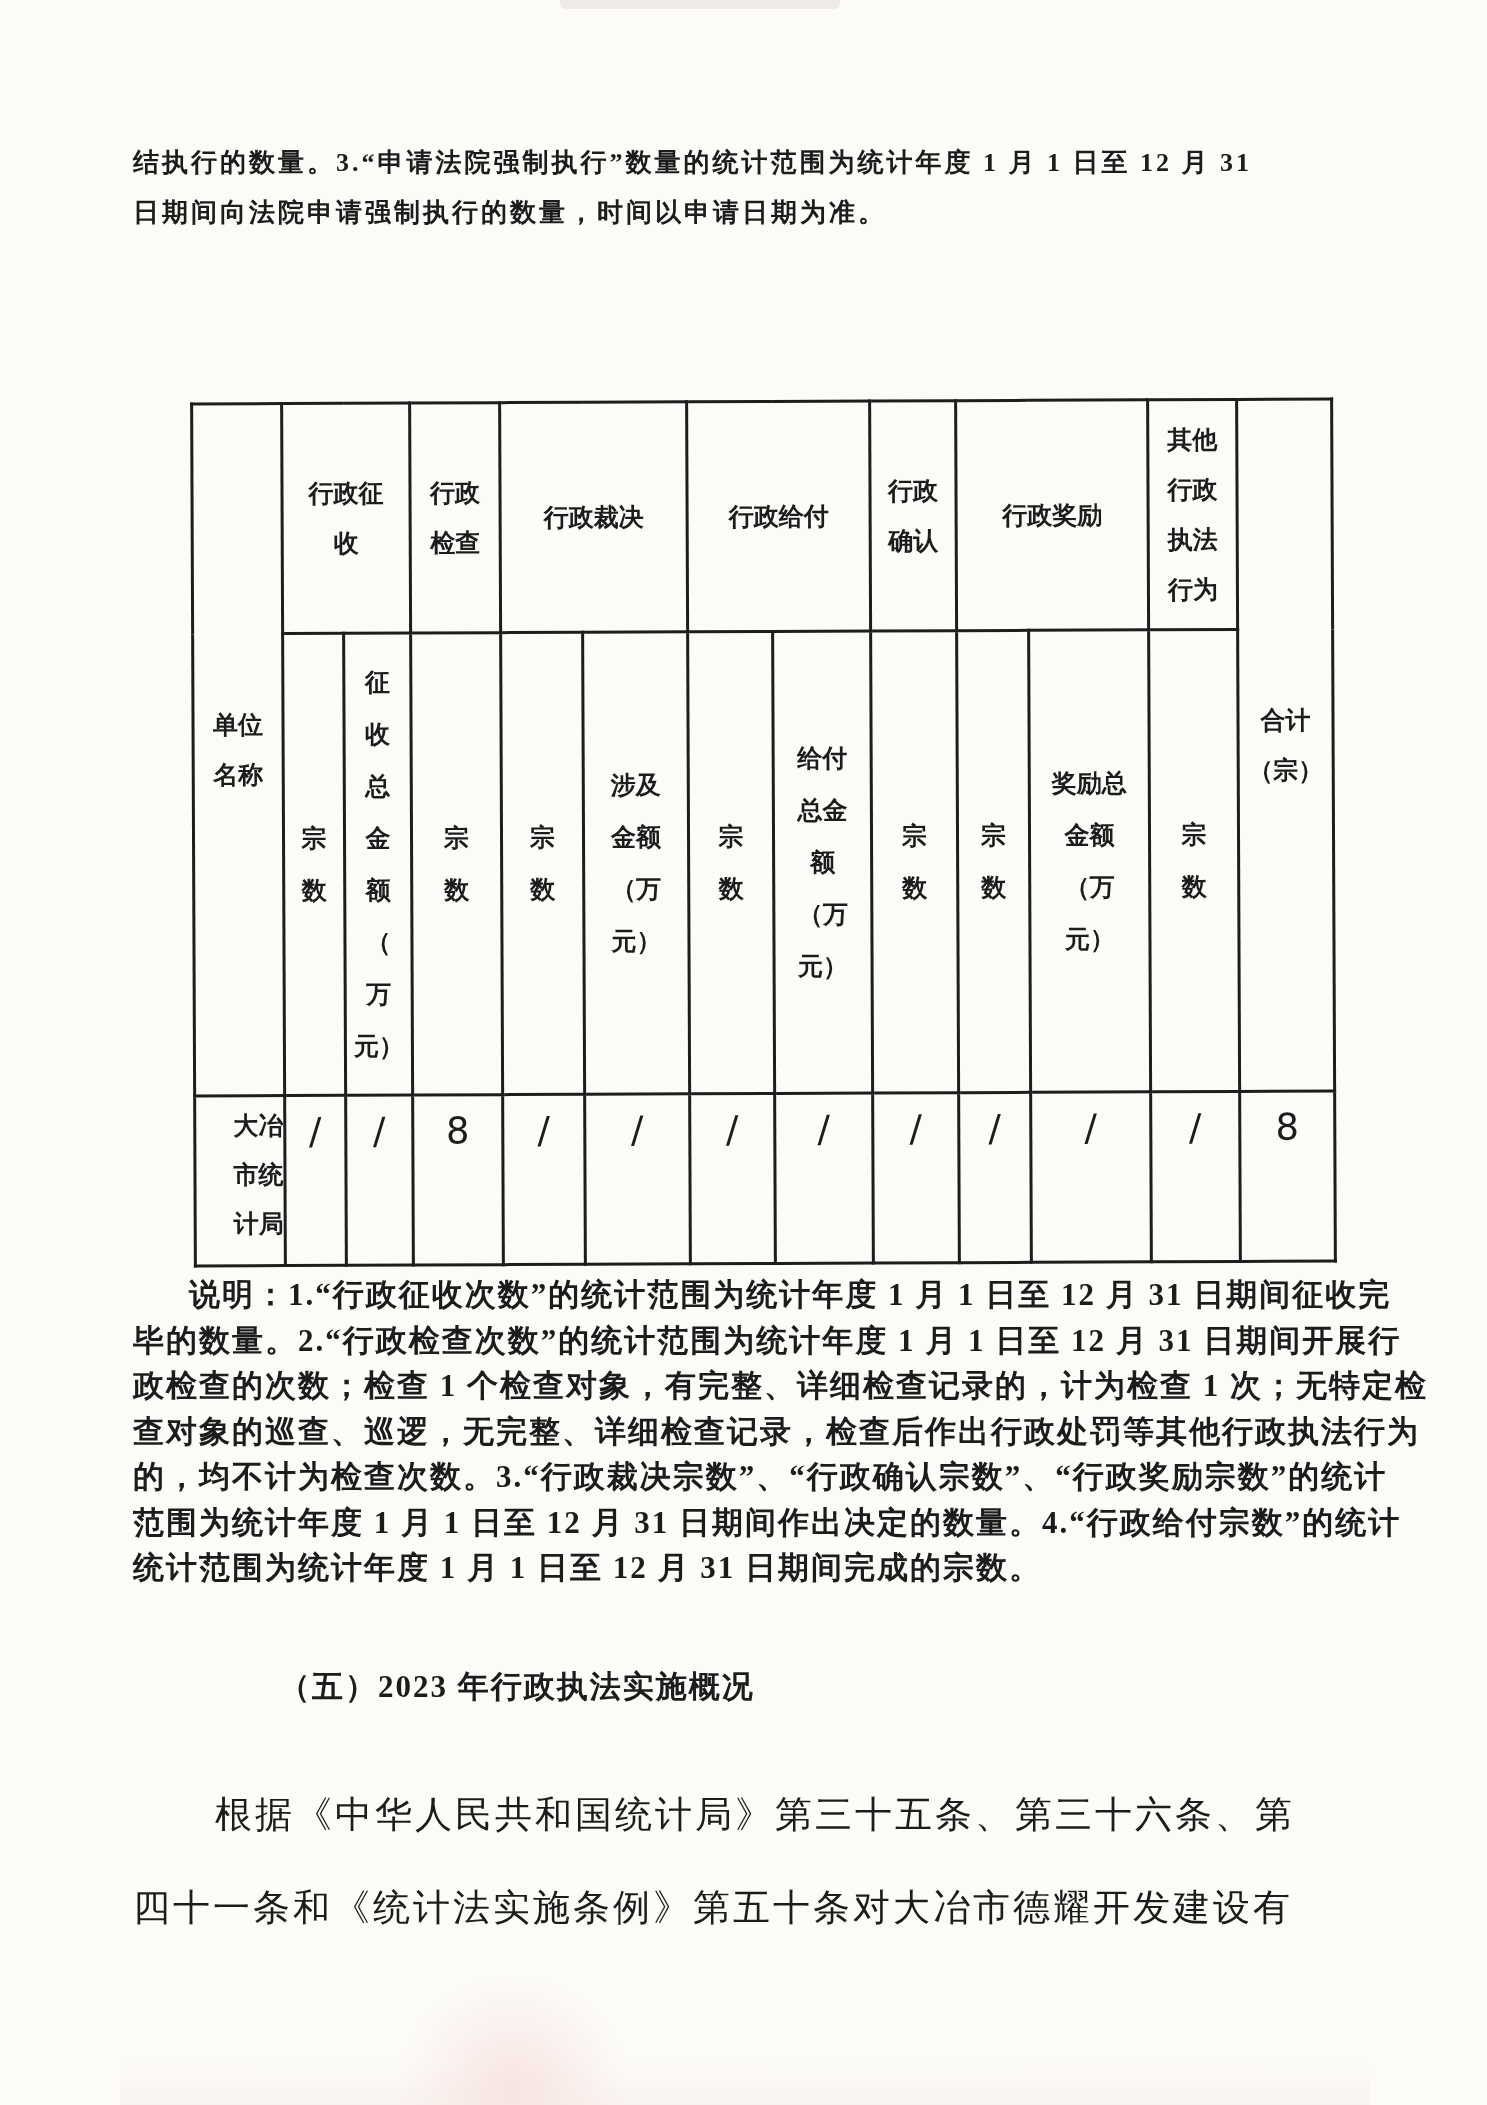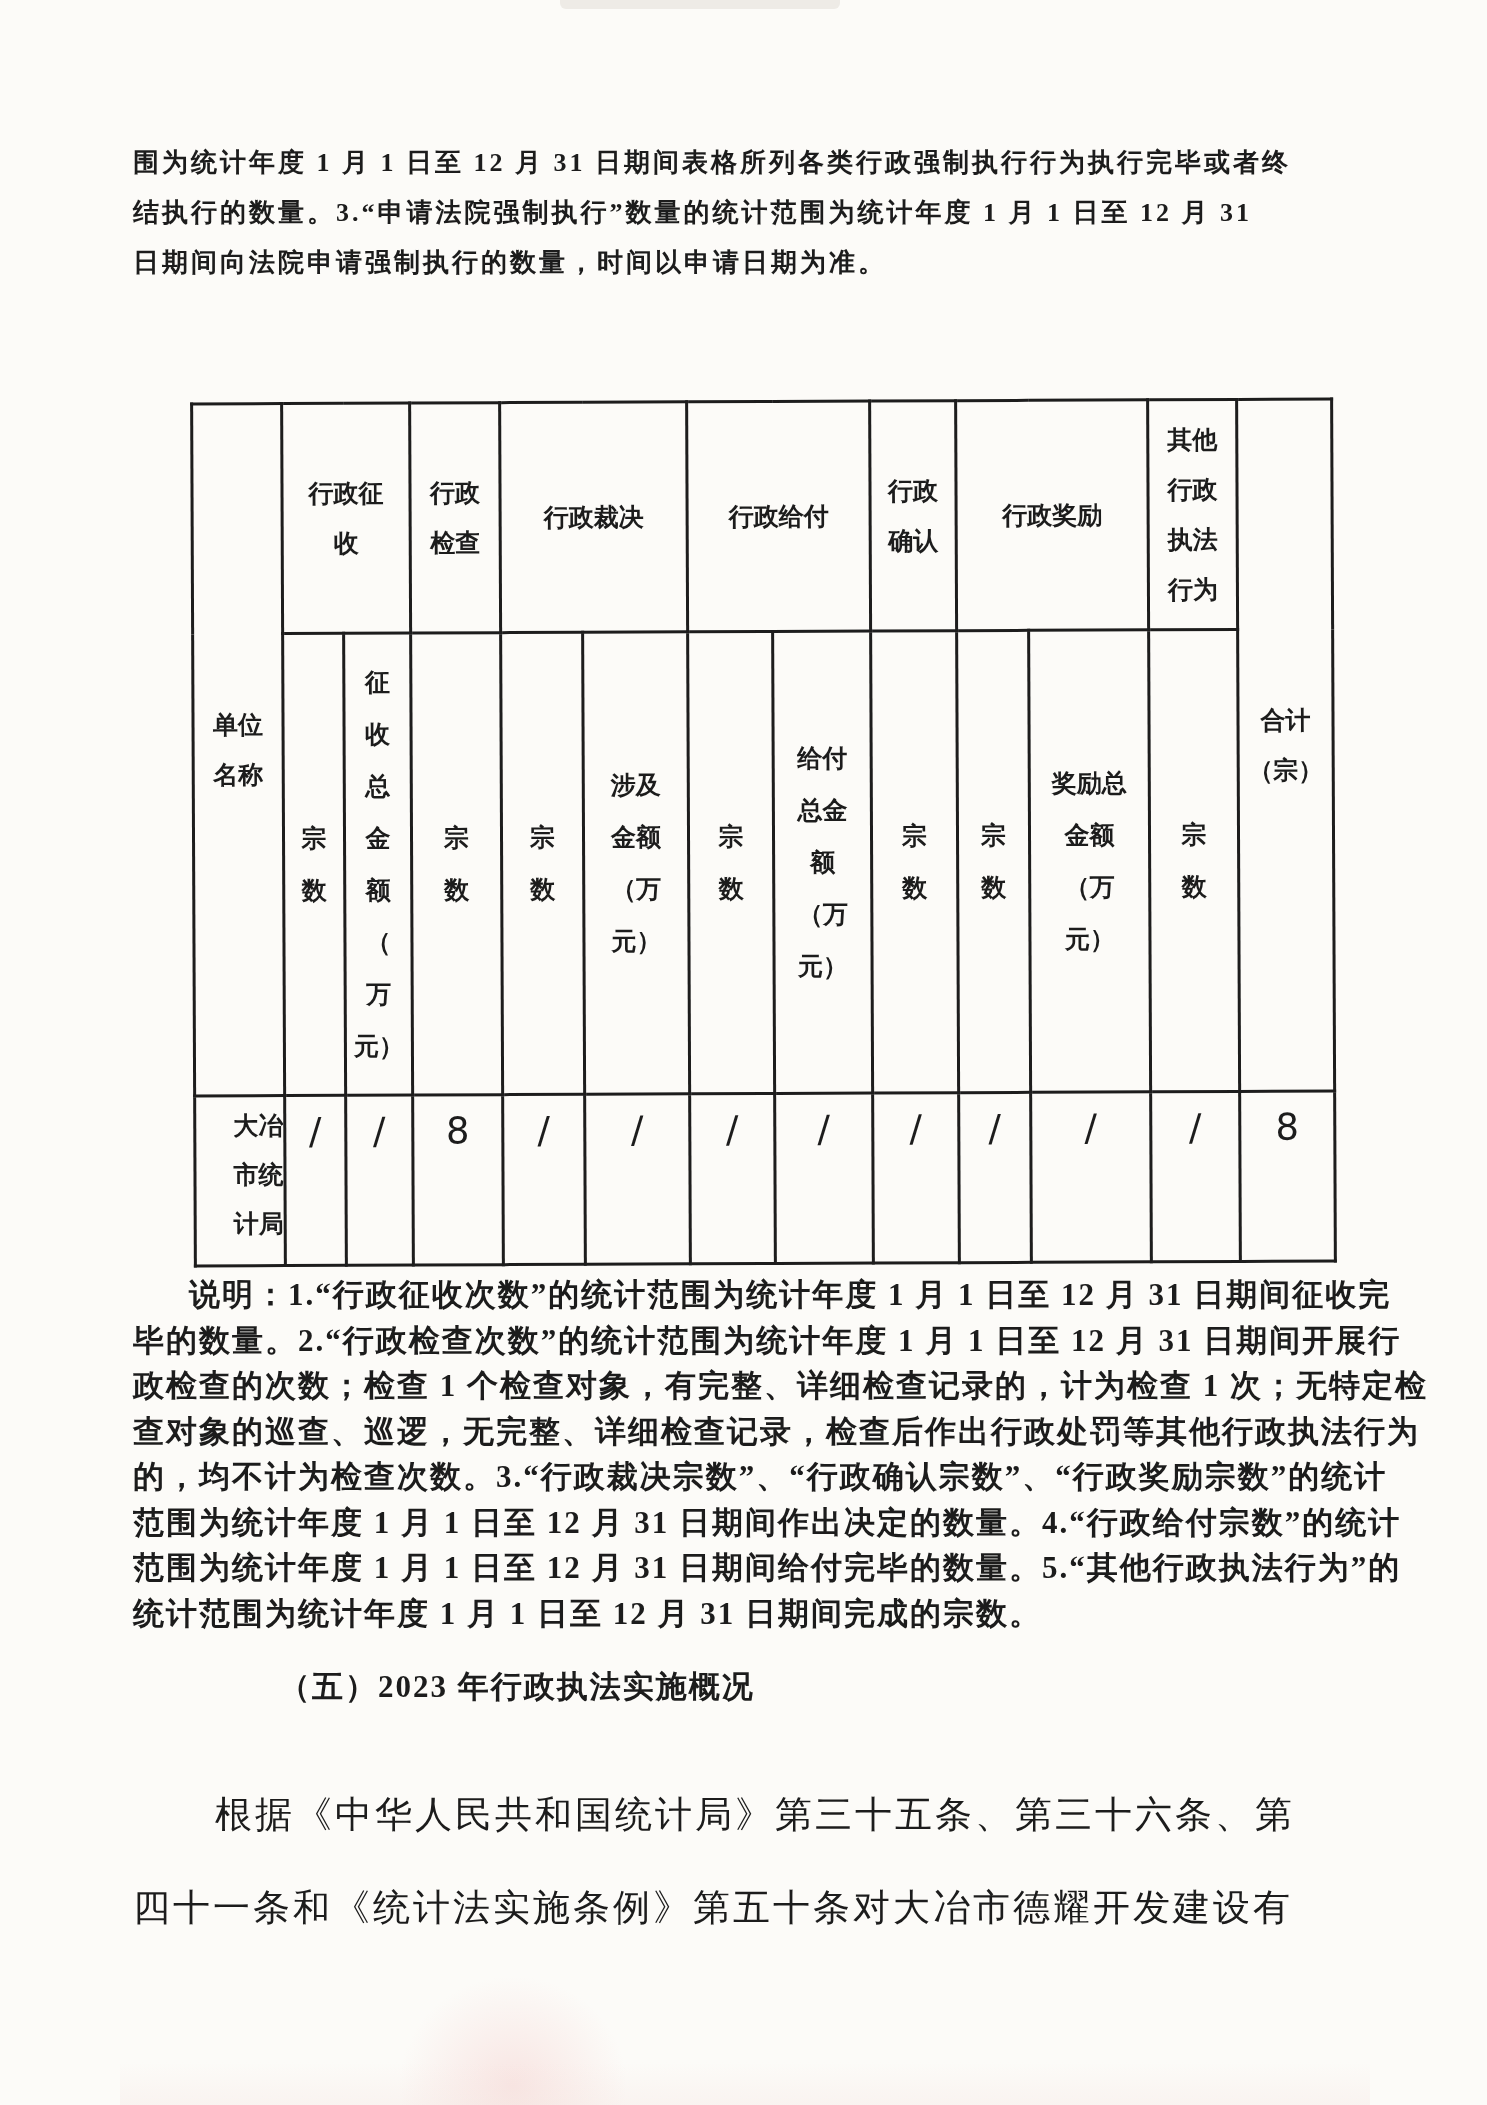--- a/index.html
+++ b/index.html
@@ -55,21 +55,20 @@
     background:rgba(205,200,190,0.30); border-radius:0 0 6px 6px; }
 </style>
 </head>
 <body>
 
 <div class="page">
 
   <div class="smudge-top"></div>
 
   <div class="top-para">
-    <div class="line">围为统计年度 1 月 1 日至 12 月 31 日期间表格所列各类行政强制执行行为执行完毕或者终</div>
     <div class="line">结执行的数量。3.“申请法院强制执行”数量的统计范围为统计年度 1 月 1 日至 12 月 31</div>
     <div class="line">日期间向法院申请强制执行的数量，时间以申请日期为准。</div>
   </div>
 
 
   <table class="stat-table">
     <colgroup>
       <col style="width:90px">
         <col style="width:61px">
         <col style="width:67px">
@@ -161,21 +160,20 @@
   </tbody>
     </table>
 
   <div class="notes">
     <div class="line first">说明：1.“行政征收次数”的统计范围为统计年度 1 月 1 日至 12 月 31 日期间征收完</div>
     <div class="line">毕的数量。2.“行政检查次数”的统计范围为统计年度 1 月 1 日至 12 月 31 日期间开展行</div>
     <div class="line">政检查的次数；检查 1 个检查对象，有完整、详细检查记录的，计为检查 1 次；无特定检</div>
     <div class="line">查对象的巡查、巡逻，无完整、详细检查记录，检查后作出行政处罚等其他行政执法行为</div>
     <div class="line">的，均不计为检查次数。3.“行政裁决宗数”、“行政确认宗数”、“行政奖励宗数”的统计</div>
     <div class="line">范围为统计年度 1 月 1 日至 12 月 31 日期间作出决定的数量。4.“行政给付宗数”的统计</div>
-    <div class="line">范围为统计年度 1 月 1 日至 12 月 31 日期间给付完毕的数量。5.“其他行政执法行为”的</div>
     <div class="line">统计范围为统计年度 1 月 1 日至 12 月 31 日期间完成的宗数。</div>
   </div>
 
   <div class="sec5-heading">（五）2023 年行政执法实施概况</div>
 
   <div class="closing">
     <div class="line first">根据《中华人民共和国统计局》第三十五条、第三十六条、第</div>
     <div class="line">四十一条和《统计法实施条例》第五十条对大冶市德耀开发建设有</div>
   </div>
 

